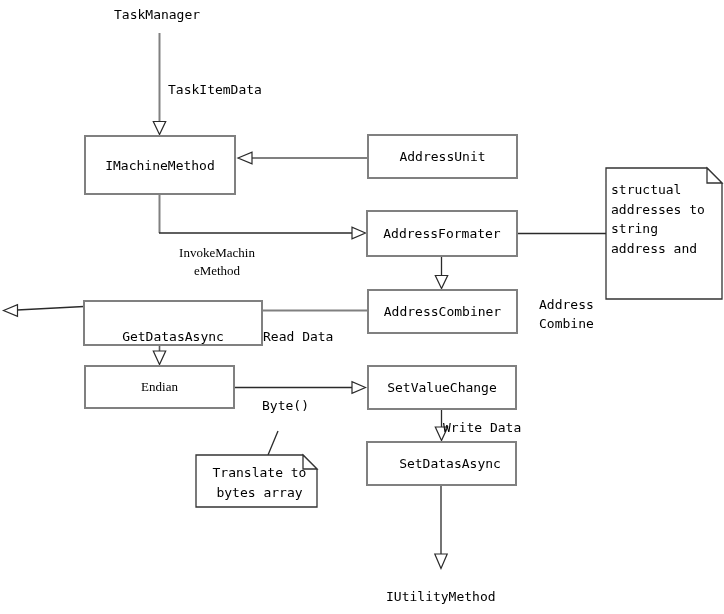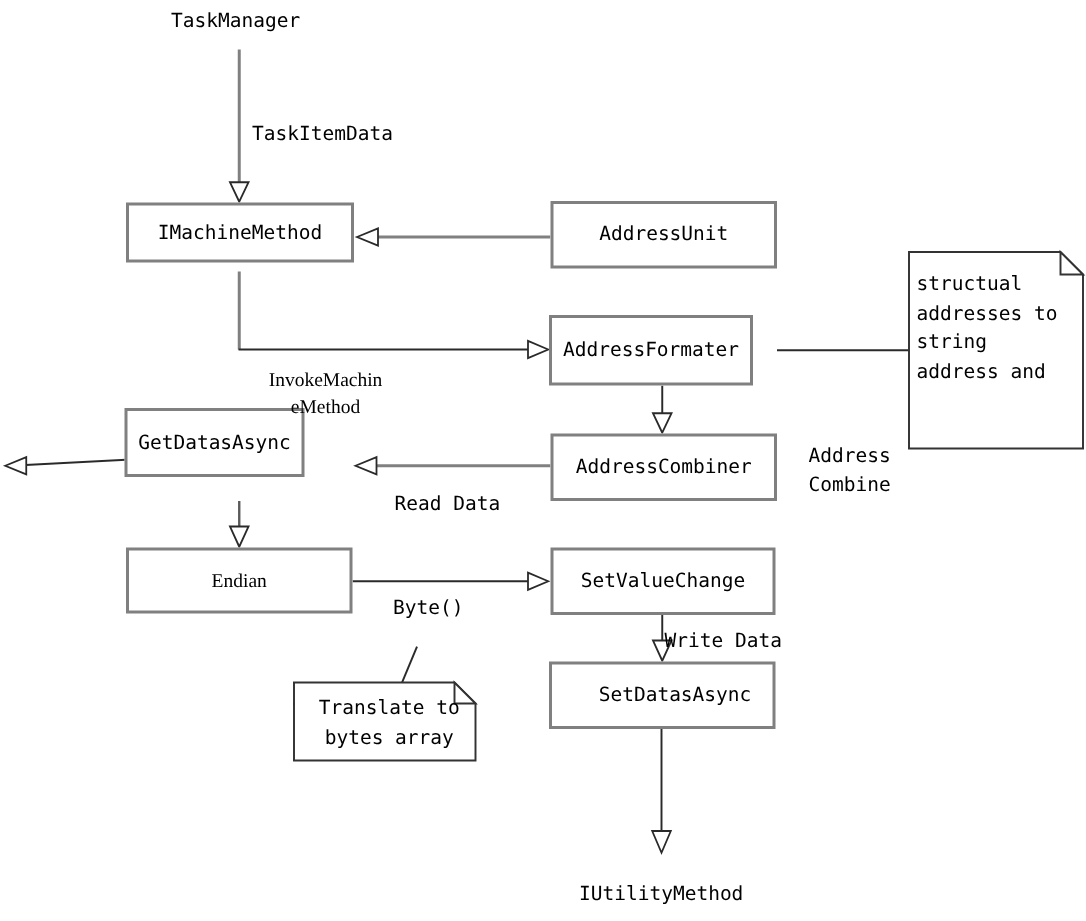--- a/index.html
+++ b/index.html
@@ -23,25 +23,25 @@
     align-items: center;
     justify-content: center;
     white-space: nowrap;
   }
   .lbl { position: absolute; white-space: nowrap; line-height: 15px; }
   .lbl.center { text-align: center; }
   .note-text { position: absolute; }
   .note-text span { display: block; white-space: nowrap; }
 
   
-  #b-imachine      { left: 84px;  top: 135px; width: 152px; height: 40px; }
+  #b-imachine      { left: 84px;  top: 135px; width: 152px; height: 60px; }
   #b-addrunit      { left: 367px; top: 134px; width: 151px; height: 45px; }
-  #b-addrformat    { left: 366px; top: 210px; width: 136px; height: 47px; }
+  #b-addrformat    { left: 366px; top: 210px; width: 152px; height: 47px; }
   #b-addrcombine   { left: 367px; top: 289px; width: 151px; height: 45px; }
-  #b-getdatas      { left: 83px;  top: 272px; width: 120px; height: 46px; }
+  #b-getdatas      { left: 83px;  top: 300px; width: 180px; height: 46px; align-items: flex-end; }
   #b-endian        { left: 84px;  top: 365px; width: 151px; height: 44px; font-family: Liberation Serif, serif; }
   #b-setvalue      { left: 367px; top: 365px; width: 150px; height: 45px; }
   #b-setdatas      { left: 366px; top: 441px; width: 151px; height: 45px; padding-left: 17px; }
 
   
   #l-taskmanager   { left: 114px; top: 7px; }
   #l-taskitemdata  { left: 168px; top: 82px; }
   #l-invoke        { left: 151px; top: 244px; width: 132px; line-height: 18px; font-family: Liberation Serif, serif; }
   #l-readdata      { left: 263px; top: 288px; margin-top: 41px; }
   #l-addresscombine{ left: 539px; top: 295px; line-height: 19px; }

